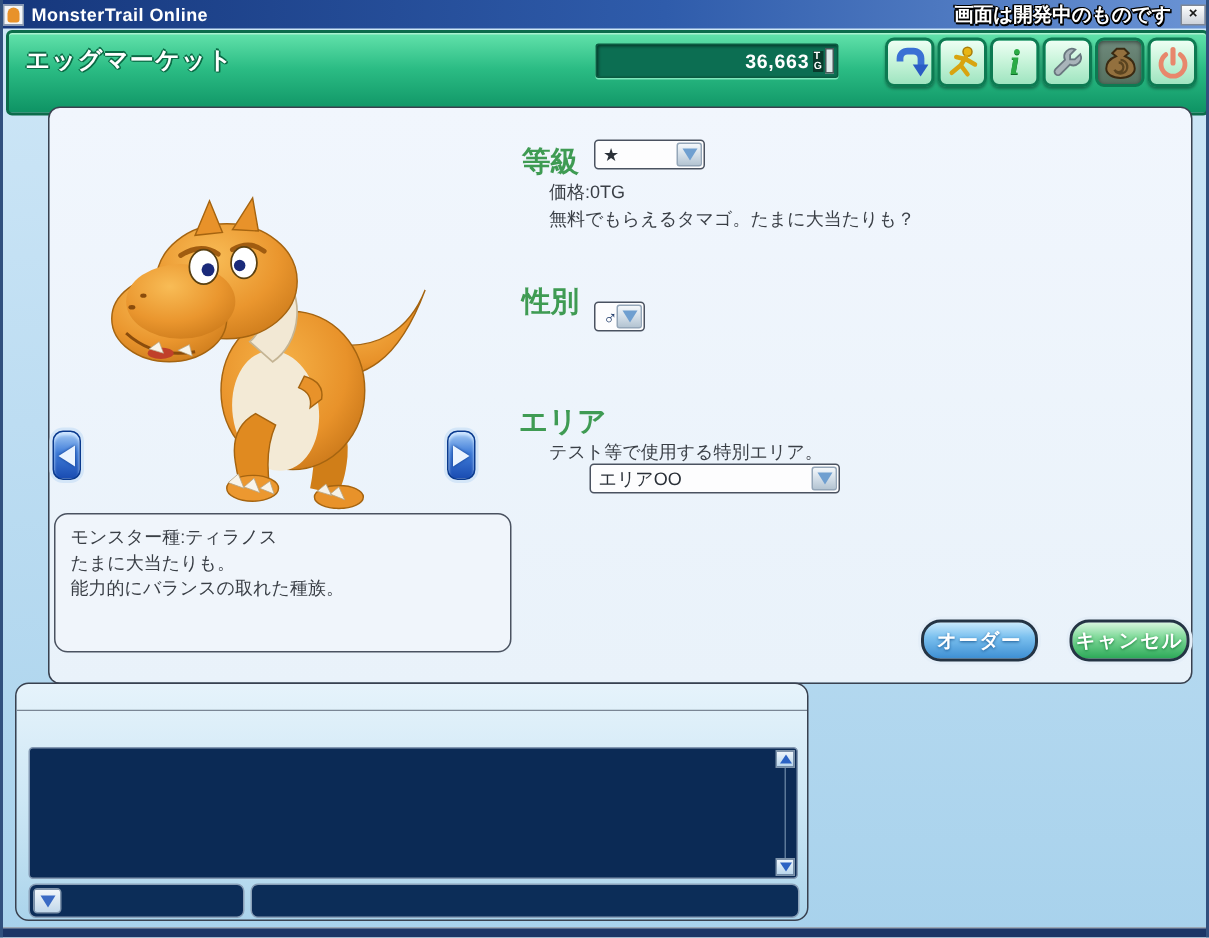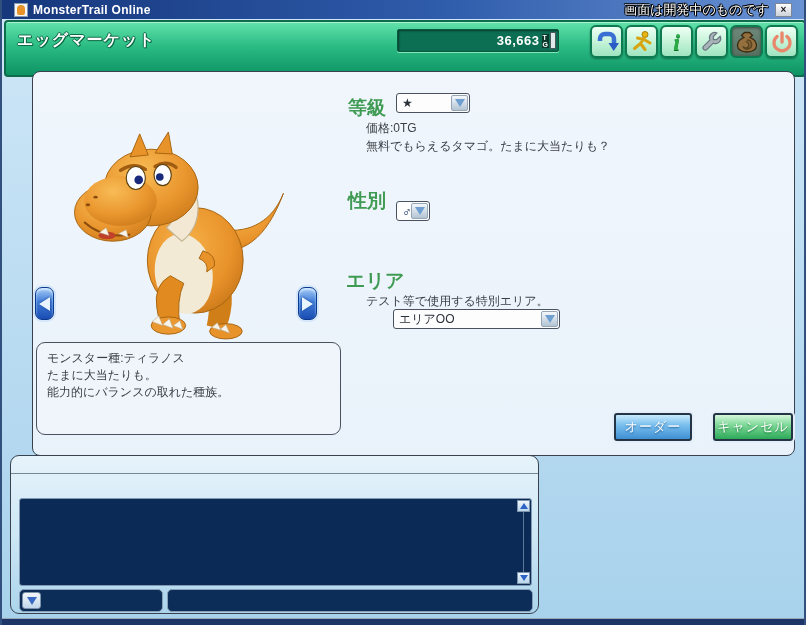--- a/index.html
+++ b/index.html
@@ -7,27 +7,27 @@
   body {
     position:relative;
     font-family:"Liberation Sans","DejaVu Sans",sans-serif;
     background:linear-gradient(180deg,#cfe7f7 0%,#bdddf2 45%,#a8d2ec 100%);
     border-left:2px solid #31507e; border-right:2px solid #31507e;
   }
 
   
   .titlebar { position:absolute; left:0; top:0; width:100%; height:19px;
     background:linear-gradient(90deg,#16377c 0%,#2f5cab 55%,#6a93d4 100%);
-    display:flex; align-items:center; padding:0 12px; }
+    display:flex; align-items:center; padding:0 0; }
   .app-icon { width:14px; height:14px; background:#f4f6f8; border:1px solid #8a9ab0;
     margin-right:5px; position:relative; flex:none; }
   .app-icon::before { content:""; position:absolute; left:2px; top:1px; width:8px; height:10px;
     background:#e8922a; border-radius:4px 4px 2px 2px; }
   .title-text { color:#fff; font-weight:bold; font-size:12px; letter-spacing:.3px; }
-  .dev-notice { margin-left:auto; margin-right:6px; color:#fff; font-weight:normal; font-size:13px;
+  .dev-notice { margin-left:auto; margin-right:6px; color:#fff; font-weight:bold; font-size:13px;
     text-shadow:-1px 0 #000,1px 0 #000,0 -1px #000,0 1px #000,1px 1px #000,-1px -1px #000; }
   .close-btn { width:17px; height:14px; background:linear-gradient(180deg,#fdfdfd,#cdd2da);
     border:1px solid #7e8796; color:#1a1a1a; font-size:10px; font-weight:bold;
     display:flex; align-items:center; justify-content:center; cursor:default; }
 
   
   .header { position:absolute; left:2px; top:20px; width:802px; height:57px;
     background:linear-gradient(180deg,#62e2ab 0%,#2bbc84 45%,#0e9364 100%);
     border:2px solid #0c6c4b; border-radius:4px;
     box-shadow:inset 0 1px 0 #a9f2d0; }
@@ -85,22 +85,22 @@
   .select-value { font-size:12px; color:#2a3038; }
   .select-arrow { position:absolute; right:1px; top:1px; width:17px; height:16px; border-radius:2px;
     background:linear-gradient(180deg,#f4f8fb 0%,#cdd9e4 60%,#b4c4d2 100%);
     border:1px solid #94a6b8; display:flex; align-items:center; justify-content:center; }
   .select-arrow::before { content:""; width:0; height:0;
     border-left:5px solid transparent; border-right:5px solid transparent;
     border-top:8px solid #6f9fd0; }
 
   .gender-glyph { font-size:13px; color:#25406e; font-weight:bold; }
 
-  .action-btn { position:absolute; height:28px; border:2px solid #243444; border-radius:3px;
-    color:#fff; font-size:13px; font-weight:normal; letter-spacing:1px;
+  .action-btn { position:absolute; height:28px; border:2px solid #243444; border-radius:13px;
+    color:#fff; font-size:13px; font-weight:bold; letter-spacing:1px;
     display:flex; align-items:center; justify-content:center; cursor:default;
     box-shadow:0 0 0 2px #e4eef8; }
   .order-btn { left:581px; top:341px; width:78px;
     background:linear-gradient(180deg,#c8e9fc 0%,#7cc1ef 40%,#3e8fd3 100%);
     text-shadow:0 1px 2px #1a5a94; }
   .cancel-btn { left:667px; top:341px; width:80px;
     background:linear-gradient(180deg,#d6f6dd 0%,#82da9b 40%,#2ca958 100%);
     text-shadow:0 1px 2px #147a38;margin-left:13px; }
 
   

